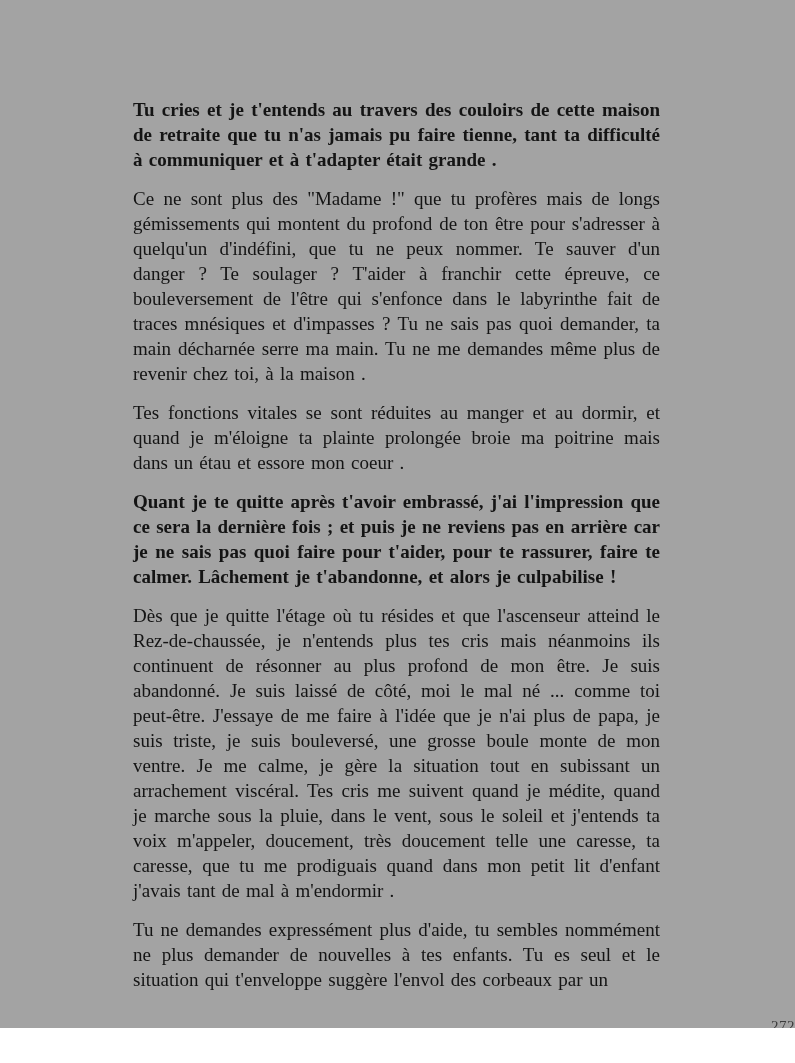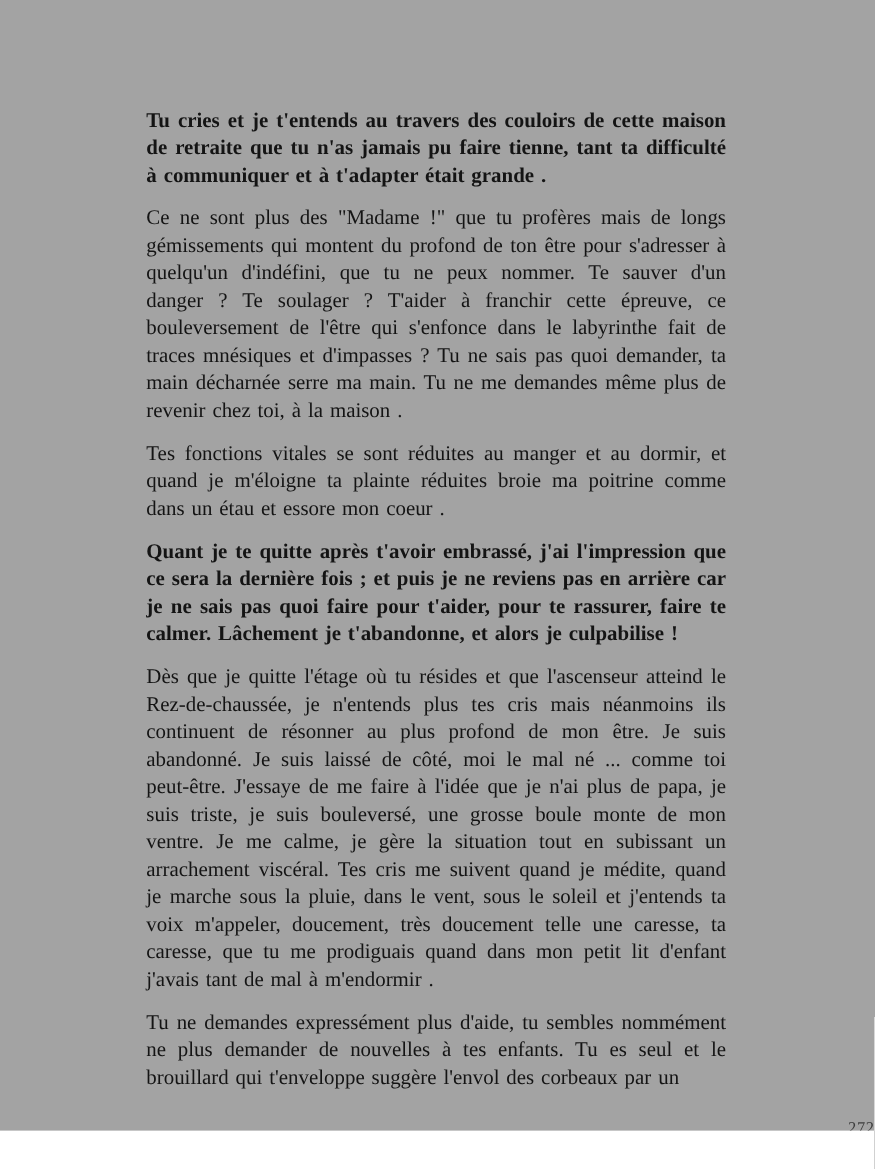--- a/index.html
+++ b/index.html
@@ -52,21 +52,21 @@
     letter-spacing: 0.5px;
   }
 </style>
 </head>
 <body>
 
 <div class="page">
   <div class="content">
     <p class="para-bold">Tu cries et je t'entends au travers des couloirs de cette maison de retraite que tu n'as jamais pu faire tienne, tant ta difficulté à communiquer et à t'adapter était grande .</p>
     <p class="para-italic">Ce ne sont plus des "Madame !" que tu profères mais de longs gémissements qui montent du profond de ton être pour s'adresser à quelqu'un d'indéfini, que tu ne peux nommer. Te sauver d'un danger ? Te soulager ? T'aider à franchir cette épreuve, ce bouleversement de l'être qui s'enfonce dans le labyrinthe fait de traces mnésiques et d'impasses ? Tu ne sais pas quoi demander, ta main décharnée serre ma main. Tu ne me demandes même plus de revenir chez toi, à la maison .</p>
-    <p class="para-italic">Tes fonctions vitales se sont réduites au manger et au dormir, et quand je m'éloigne ta plainte réduites broie ma poitrine comme dans un étau et essore mon coeur .</p>
+    <p class="para-italic">Tes fonctions vitales se sont réduites au manger et au dormir, et quand je m'éloigne ta plainte prolongée broie ma poitrine mais dans un étau et essore mon coeur .</p>
     <p class="para-bold">Quant je te quitte après t'avoir embrassé, j'ai l'impression que ce sera la dernière fois ; et puis je ne reviens pas en arrière car je ne sais pas quoi faire pour t'aider, pour te rassurer, faire te calmer. Lâchement je t'abandonne, et alors je culpabilise !</p>
     <p class="para-italic">Dès que je quitte l'étage où tu résides et que l'ascenseur atteind le Rez-de-chaussée, je n'entends plus tes cris mais néanmoins ils continuent de résonner au plus profond de mon être. Je suis abandonné. Je suis laissé de côté, moi le mal né ... comme toi peut-être. J'essaye de me faire à l'idée que je n'ai plus de papa, je suis triste, je suis bouleversé, une grosse boule monte de mon ventre. Je me calme, je gère la situation tout en subissant un arrachement viscéral. Tes cris me suivent quand je médite, quand je marche sous la pluie, dans le vent, sous le soleil et j'entends ta voix m'appeler, doucement, très doucement telle une caresse, ta caresse, que tu me prodiguais quand dans mon petit lit d'enfant j'avais tant de mal à m'endormir .</p>
-    <p class="para-italic">Tu ne demandes expressément plus d'aide, tu sembles nommément ne plus demander de nouvelles à tes enfants. Tu es seul et le brouillard qui t'enveloppe suggère l'envol des corbeaux par un</p>
+    <p class="para-italic">Tu ne demandes expressément plus d'aide, tu sembles nommément ne plus demander de nouvelles à tes enfants. Tu es seul et le situation qui t'enveloppe suggère l'envol des corbeaux par un</p>
   </div>
   <div class="footer">
     <span class="page-number">272</span>
   </div>
 </div>
 
 </body></html>

